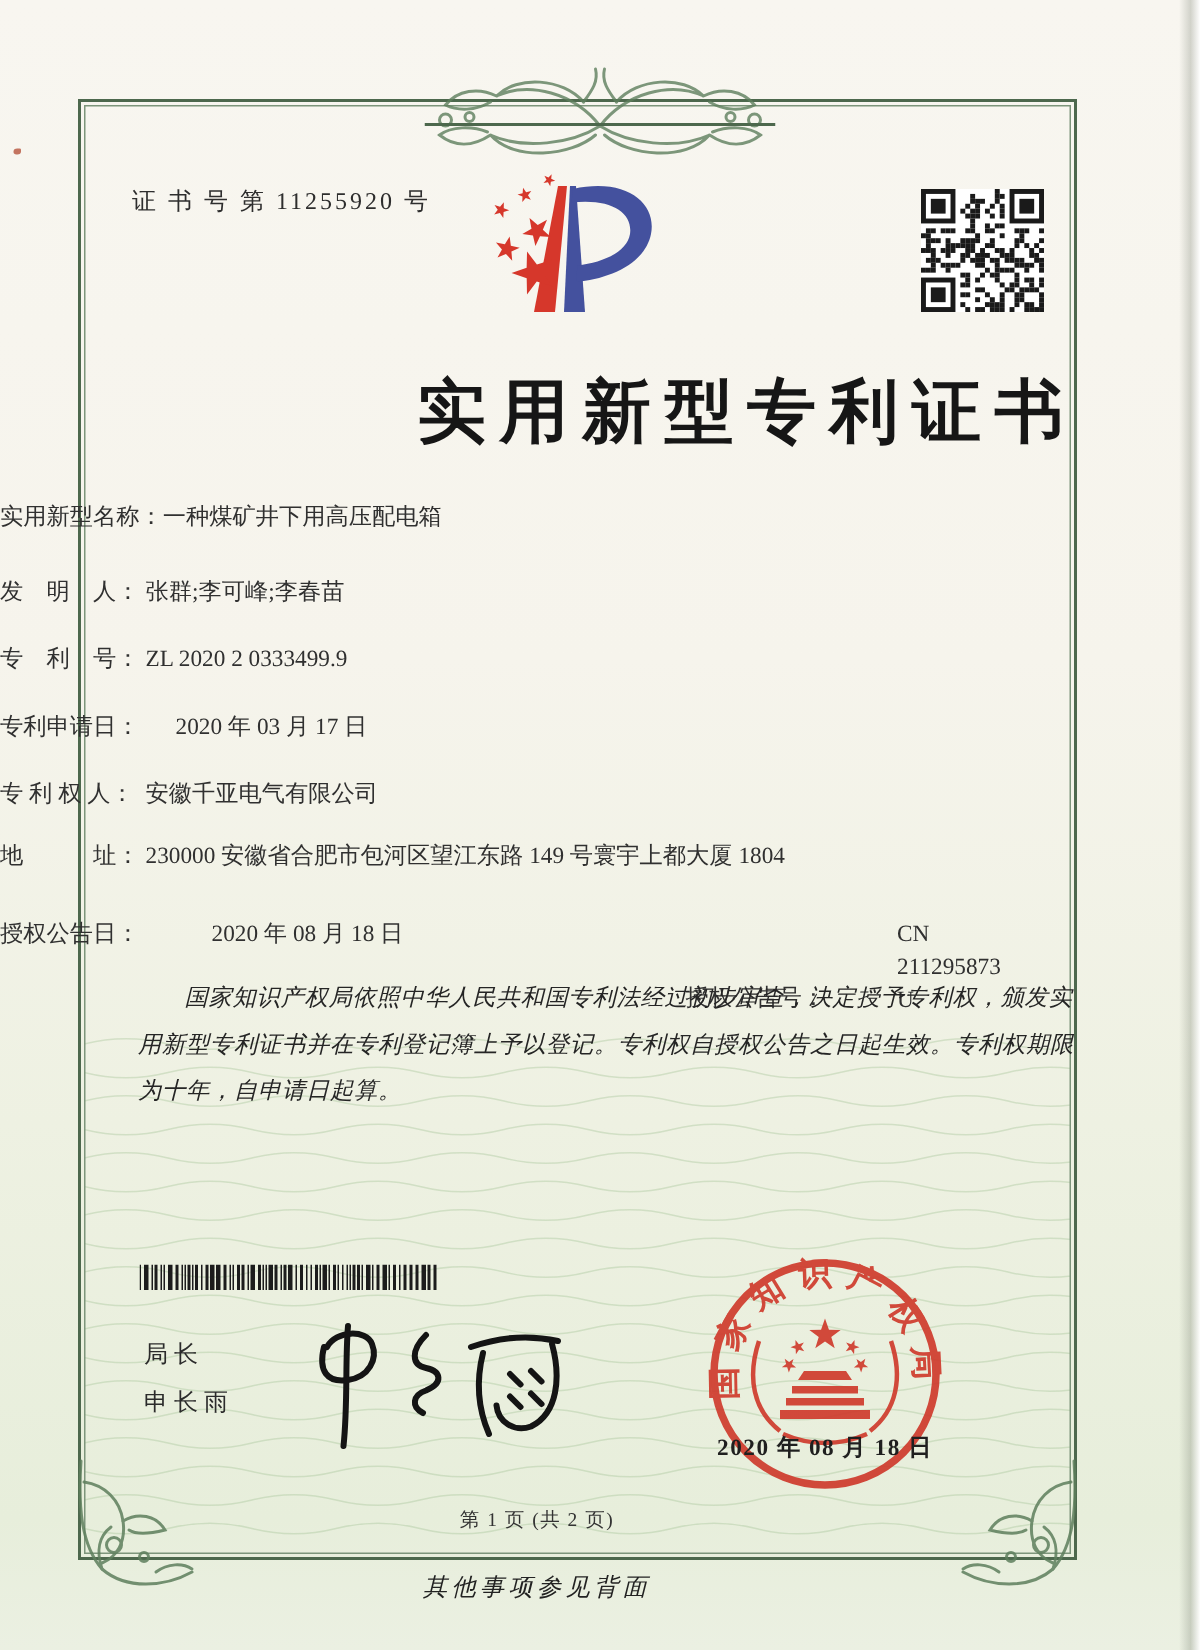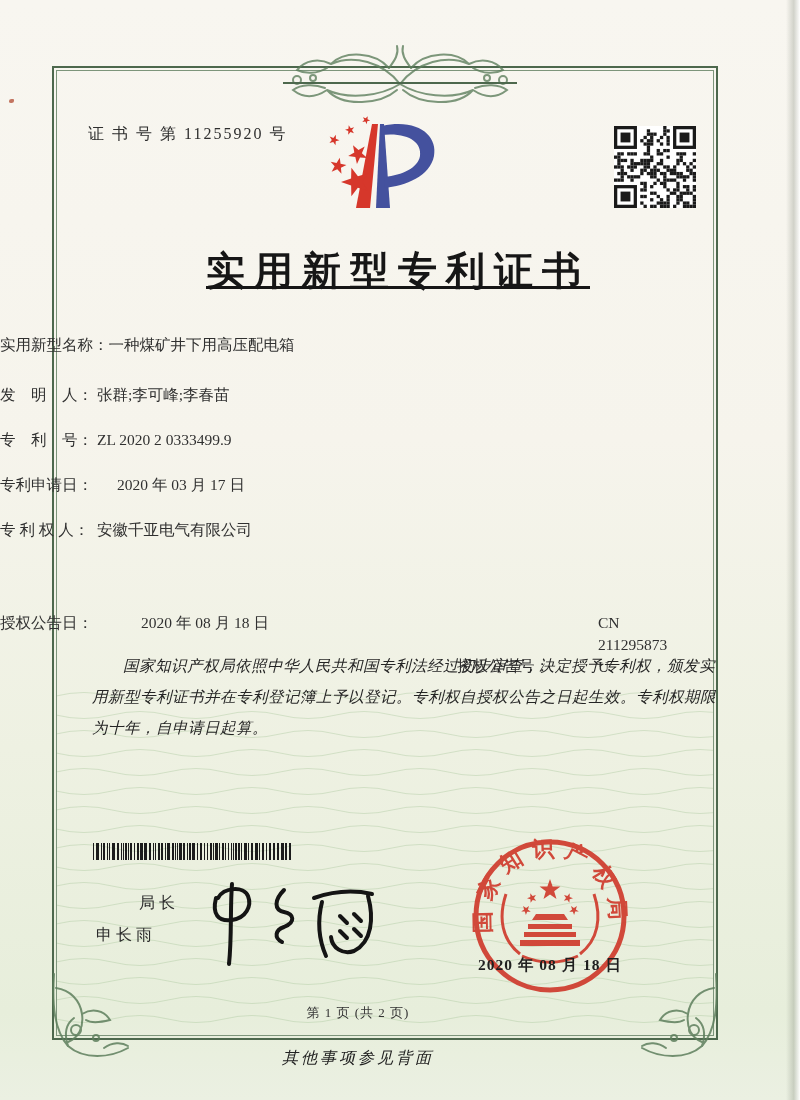--- a/index.html
+++ b/index.html
@@ -8,34 +8,34 @@
   .page{position:relative;width:800px;height:1100px;
         background:linear-gradient(180deg,#f8f6f0 0%,#f6f4ec 40%,#eef1e2 68%,#e7eedb 92%,#ebf0e2 100%);}
   .scan-edge-right{position:absolute;top:0;left:786px;width:14px;height:1100px;
         background:linear-gradient(90deg,rgba(0,0,0,0) 0%,rgba(110,118,104,.28) 55%,rgba(255,255,255,.9) 100%);}
   .speck{position:absolute;left:9px;top:99px;width:5px;height:4px;background:#b5543c;border-radius:50% 20% 50% 40%;opacity:.8;}
   .frame{position:absolute;left:52px;top:66px;width:666px;height:974px;box-sizing:border-box;
         border:2px solid #4d684d;}
   .frame::after{content:"";position:absolute;left:2px;top:2px;right:2px;bottom:2px;
         border:1px solid #7d957b;}
   .cert-no{position:absolute;left:88px;top:124px;font-size:16px;letter-spacing:2px;color:#2e2e2e;}
-  .title{position:absolute;left:52px;top:244px;width:666px;text-align:center;padding-left:26px;box-sizing:border-box;
-        font-size:39px;font-weight:bold;letter-spacing:9px;color:#161616;text-decoration:underline;}
+  .title{position:absolute;left:52px;top:244px;width:666px;text-align:right;padding-left:26px;box-sizing:border-box;
+        font-size:46px;font-weight:bold;letter-spacing:9px;color:#161616;}
   .field-row{position:absolute;display:flex;width:628px;font-size:15.5px;line-height:22px;color:#303030;}
   .f-label{flex:0 0 97px;white-space:pre;}
   .f-value{flex:1;}
   .row0{top:334px;} .row1{top:384px;} .row2{top:429px;} .row3{top:474px;gap:20px;}
   .row4{top:519px;} .row5{top:560px;} .rowg{top:612px;gap:44px;}
   .g-date{flex:0 0 272px;}
   .g-label2{flex:0 0 97px;white-space:pre;margin-top:43px;}
   .body-text{position:absolute;left:90px;top:648px;width:628px;
         font-size:15.5px;line-height:31px;font-style:italic;letter-spacing:.5px;color:#252525;}
   .body-text p{margin:2px;text-indent:2em;}
   .sig-title{position:absolute;left:96px;top:893px;font-size:16px;letter-spacing:4px;color:#2b2b2b;
-        font-family:"Liberation Sans","DejaVu Sans",sans-serif;margin-left:43px;}
+        font-family:"Liberation Sans","DejaVu Sans",sans-serif;}
   .sig-name{position:absolute;left:96px;top:925px;font-size:16px;letter-spacing:4px;color:#2b2b2b;
         font-family:"Liberation Sans","DejaVu Sans",sans-serif;}
   .signature-svg{position:absolute;left:202px;top:874px;}
   .seal-svg{position:absolute;left:462px;top:828px;opacity:.92;}
   .seal-date{position:absolute;left:462px;top:955px;width:176px;text-align:center;
         font-size:15.5px;letter-spacing:1px;color:#1f1f1f;font-weight:bold;}
   .qr-svg{position:absolute;left:614px;top:126px;}
   .logo-svg{position:absolute;left:326px;top:114px;}
   .barcode-svg{position:absolute;left:93px;top:843px;}
   .waves-svg{position:absolute;left:56px;top:688px;z-index:0;}
@@ -360,20 +360,24 @@
     <span class="f-value">ZL 2020 2 0333499.9</span>
   </div>
   <div class="field-row row3 z1">
     <span class="f-label">专利申请日：</span>
     <span class="f-value">2020 年 03 月 17 日</span>
   </div>
   <div class="field-row row4 z1">
     <span class="f-label">专 利 权 人：</span>
     <span class="f-value">安徽千亚电气有限公司</span>
   </div>
+  <div class="field-row row5 z1">
+    <span class="f-label">地　　　址：</span>
+    <span class="f-value" style="max-width:505px;">230000 安徽省合肥市包河区望江东路 149 号寰宇上都大厦 1804</span>
+  </div>
   <div class="field-row rowg z1">
     <span class="f-label">授权公告日：</span>
     <span class="g-date">2020 年 08 月 18 日</span>
     <span class="g-label2">授权公告号：</span>
     <span class="f-value">CN 211295873 U</span>
   </div>
 
   <div class="body-text z1">
     <p>国家知识产权局依照中华人民共和国专利法经过初步审查，决定授予专利权，颁发实用新型专利证书并在专利登记簿上予以登记。专利权自授权公告之日起生效。专利权期限为十年，自申请日起算。</p>
   </div>

